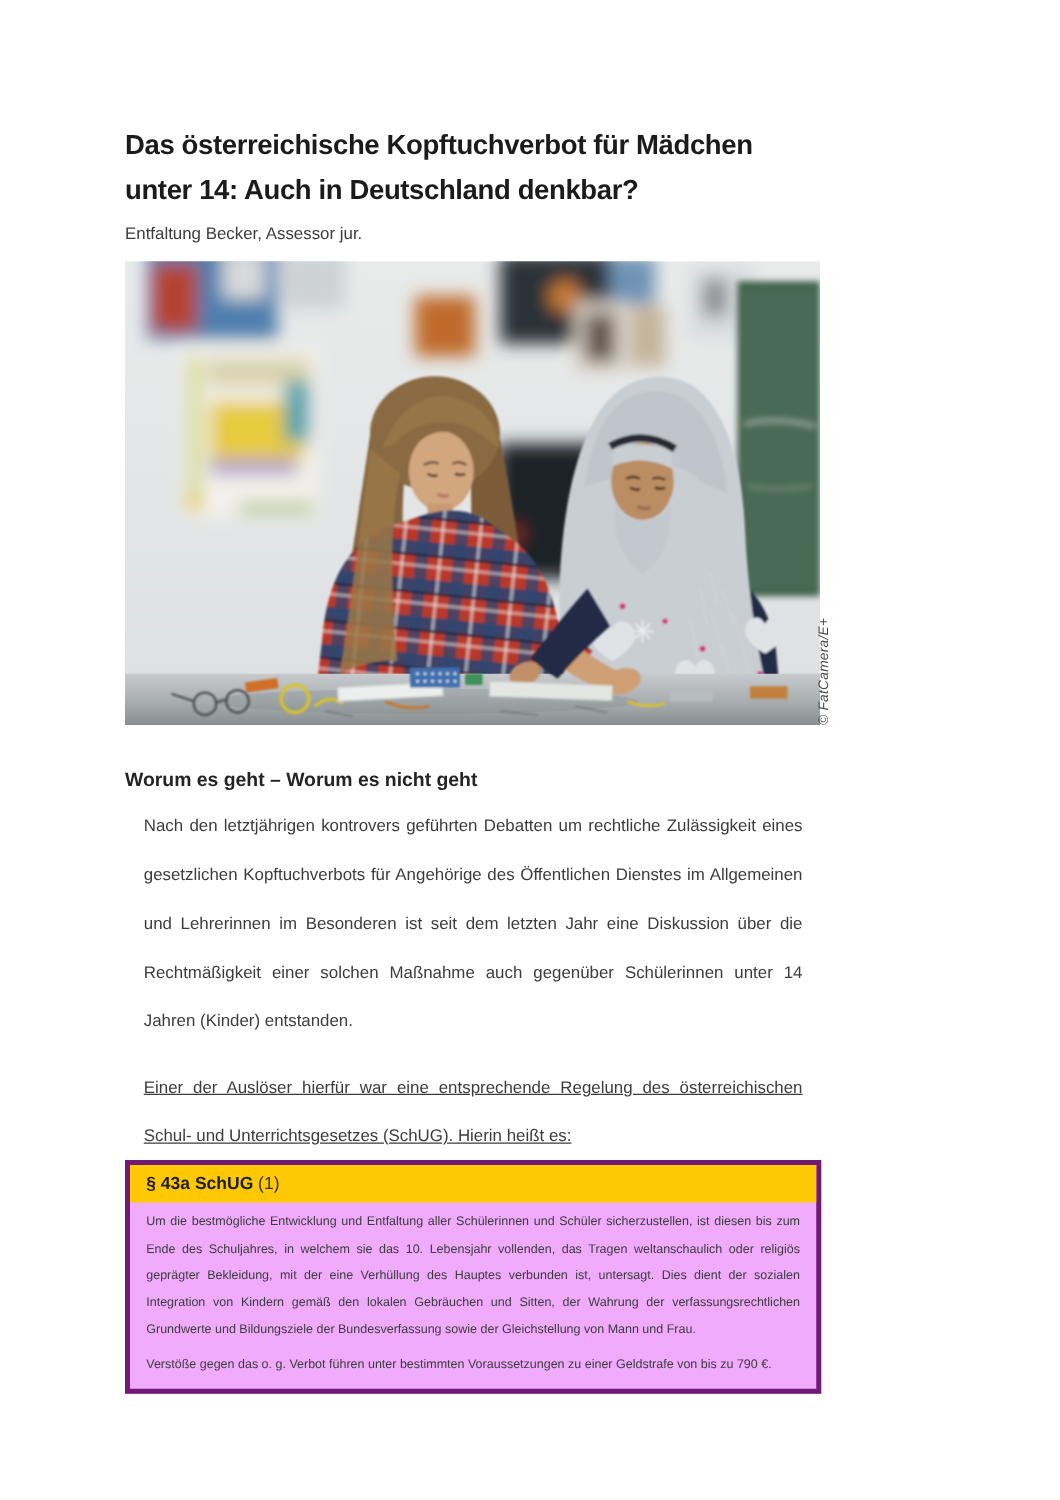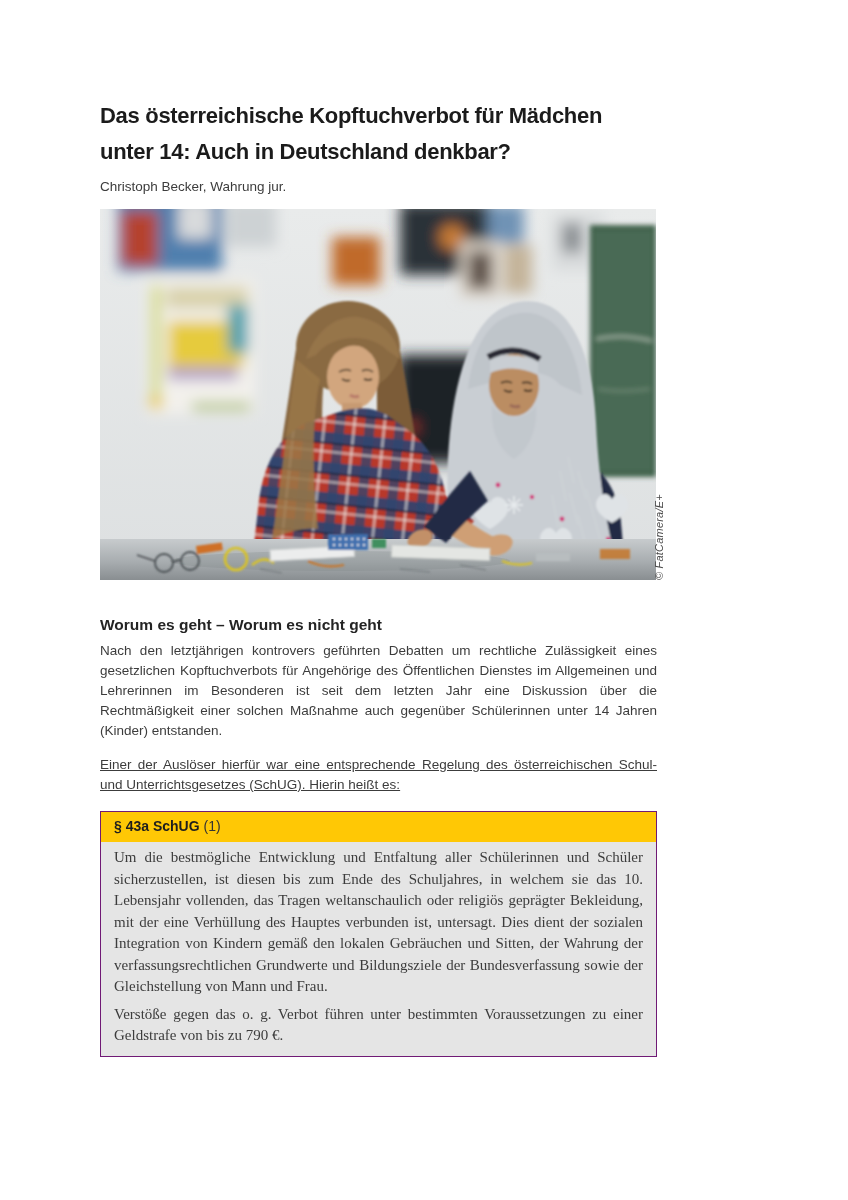--- a/index.html
+++ b/index.html
@@ -54,63 +54,61 @@
     letter-spacing: 0.2px;
   }
   .section-heading {
     margin: 35px 0 0;
     font-size: 15.5px;
     line-height: 20px;
     font-weight: bold;
     color: #242424;
   }
   .body-par {
-    margin: 6px 0 0;
+    margin: 6px 15px 0;
     font-size: 13.5px;
-    line-height: 20px;
+    line-height: 39px;
     text-align: justify;
     hyphens: manual;
     color: #3c3c3c;
   }
   .body-par + .body-par { margin-top: 14px; text-decoration: underline; }
   .law-box {
-    margin-top: 16px;
-    border: 1px solid #701a75;
-    background: #e5e5e5;
+    border: 4px solid #701a75;
+    background: #f0abfc;
   }
   .law-box-header {
     background: #ffc805;
     padding: 5px 13px 6px;
     font-size: 14px;
     line-height: 19px;
     color: #1e1e1e;
   }
   .law-box-header .bold { font-weight: bold; }
   .law-box-header .normal { font-weight: normal; color: #333333; }
   .law-box-body { padding: 5px 13px 9px; }
   .law-par {
     margin: 0;
-    font-size: 15px;
+    font-size: 10px;
     line-height: 21.5px;
     text-align: justify;
     hyphens: manual;
     color: #3c3c3c;
-    font-family: Liberation Serif, serif;
   }
   .law-par + .law-par { margin-top: 6px; }
 </style>
 </head>
 <body>
 
 <div class="page">
   <div class="content">
 
     <h1 class="article-title">Das österreichische Kopftuchverbot für Mädchen unter 14: Auch in Deutschland denkbar?</h1>
 
-    <div class="author-line">Christoph Becker, Wahrung jur.</div>
+    <div class="author-line">Entfaltung Becker, Assessor jur.</div>
 
     <div class="photo-wrap" role="img" aria-label="Zwei Mädchen arbeiten gemeinsam an einem Elektronikprojekt in einem Klassenzimmer; das rechte Mädchen trägt ein graues Kopftuch">
 
       <svg width="556" height="371" viewBox="0 0 556 371">
         <defs>
           <filter id="bgblur" x="-20%" y="-20%" width="140%" height="140%">
               <feGaussianBlur stdDeviation="7"></feGaussianBlur>
             </filter>
           <filter id="midblur" x="-20%" y="-20%" width="140%" height="140%">
               <feGaussianBlur stdDeviation="2.5"></feGaussianBlur>

